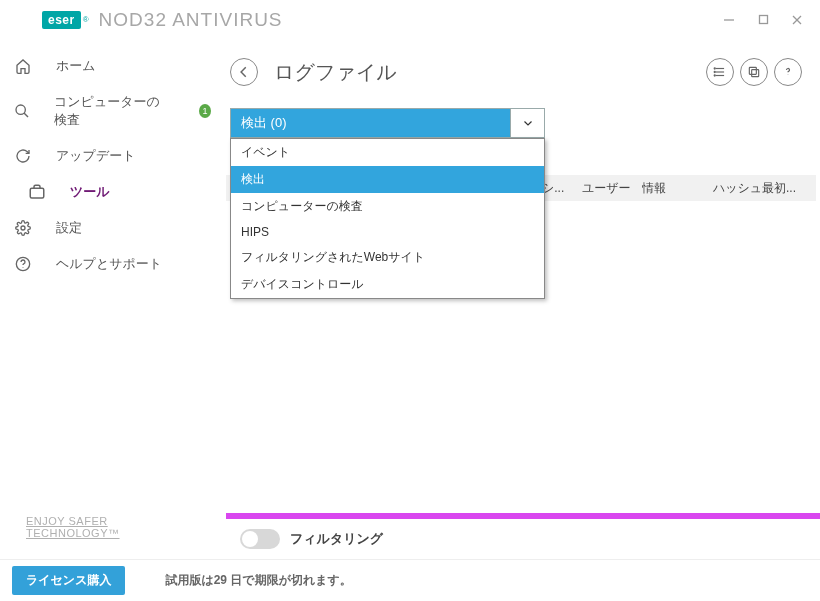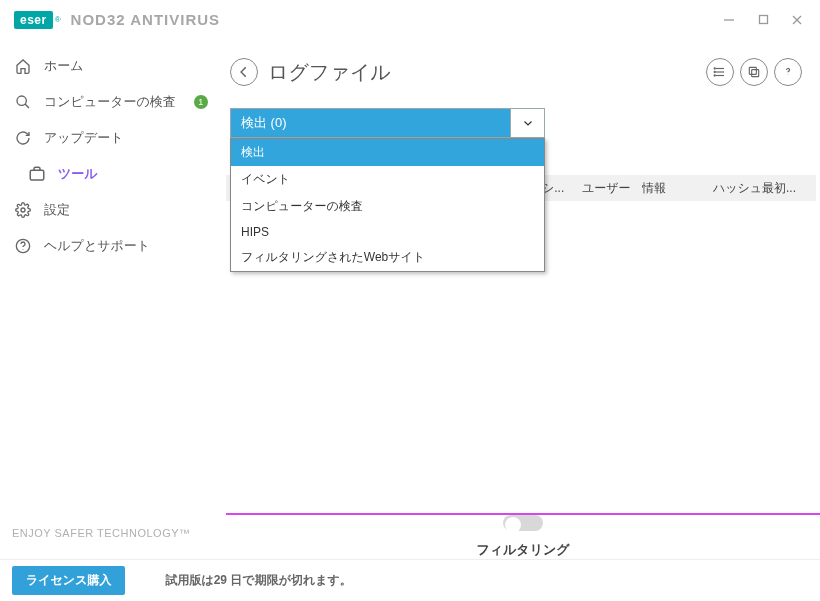--- a/index.html
+++ b/index.html
@@ -23,33 +23,33 @@
   .logo-box {
     background: #00a6a6;
     color: #fff;
     font-weight: bold;
     font-size: 12px;
     padding: 2px 6px;
     border-radius: 2px;
     letter-spacing: .5px;
     display: inline-flex;
     align-items: center;
+    margin-left: 28px;
   }
   .reg {
     font-size: 8px;
     color: #00a6a6;
     vertical-align: super;
     margin-left: 2px;
   }
   .product-name {
     color: #a7a7a7;
-    font-size: 15px;
+    font-size: 19px;
     letter-spacing: 1px;
     margin-left: 10px;
-    font-weight: bold;
   }
   .win-controls {
     margin-left: auto;
     display: flex;
     gap: 0;
   }
   .win-btn {
     width: 34px;
     height: 28px;
     display: flex;
@@ -67,24 +67,24 @@
     padding: 8px 0 0 0;
     display: flex;
     flex-direction: column;
   }
   .sidebar-list { flex: 1; }
   .sidebar-item {
     display: flex;
     align-items: center;
     padding: 9px 14px;
     cursor: pointer;
-    gap: 12px;
+    gap: 24px;
     color: #555;
   }
-  .sidebar-item.active { font-weight: 600; color: #8b5cf6; padding-left: 28px; }
+  .sidebar-item.active { font-weight: 600; color: #701a75; padding-left: 28px; }
   .s-icon {
     width: 18px;
     height: 18px;
     display: inline-flex;
     align-items: center;
     justify-content: center;
     color: #666;
   }
   .badge-dot {
     width: 14px;
@@ -92,36 +92,37 @@
     border-radius: 50%;
     background: #5aa947;
     color: #fff;
     font-size: 9px;
     display: inline-flex;
     align-items: center;
     justify-content: center;
     margin-left: 6px;
   }
   .sidebar-footer {
-    padding: 12px 12px 20px;
+    padding: 12px 26px 20px;
     color: #b0b0b0;
     font-size: 11px;
     letter-spacing: .5px;
+    text-decoration: underline;
   }
   .main {
     flex: 1;
     position: relative;
     border-left: 1px solid transparent;
     padding-right: 4px;
   }
   .page-header {
     display: flex;
     align-items: center;
     padding: 18px 14px 14px 4px;
-    gap: 10px;
+    gap: 16px;
   }
   .back-circle {
     width: 28px;
     height: 28px;
     border: 1.6px solid #888;
     border-radius: 50%;
     display: inline-flex;
     align-items: center;
     justify-content: center;
     cursor: pointer;
@@ -207,23 +208,22 @@
   .th { white-space: nowrap; overflow: hidden; text-overflow: ellipsis; }
   .bottom-row {
     position: absolute;
     bottom: 0;
     left: 0;
     right: 0;
     height: 46px;
     display: flex;
     align-items: center;
     padding: 0 14px;
-    border-top: 2px solid #d946ef;
+    border-top: 6px solid #d946ef;
     gap: 10px;
-    flex-direction: column;
   }
   .toggle {
     width: 40px;
     height: 20px;
     border-radius: 10px;
     background: #d8d8d8;
     position: relative;
     cursor: pointer;
   }
   .toggle::after {
@@ -381,25 +381,26 @@
     <div class="dropdown-wrap">
       <div class="dd-selected">
         <span>検出 (0)</span>
         <div class="dd-caret-box">
           <svg width="12" height="12" viewBox="0 0 24 24" fill="none" stroke="#333" stroke-width="2.4">
               <polyline points="5 9 12 16 19 9"></polyline>
             </svg>
         </div>
       </div>
       <div class="dd-list">
+        <div class="dd-item">イベント</div>
         <div class="dd-item hl">検出</div>
-        <div class="dd-item">イベント</div>
         <div class="dd-item">コンピューターの検査</div>
         <div class="dd-item">HIPS</div>
         <div class="dd-item">フィルタリングされたWebサイト</div>
+        <div class="dd-item">デバイスコントロール</div>
       </div>
     </div>
 
     <div class="table-header">
       <div class="th" style="width:18px">日</div>
       <div style="flex:1"></div>
       <div class="th" style="width:40px">シ...</div>
       <div class="th" style="width:60px">ユーザー</div>
       <div class="th" style="width:50px">情報</div>
       <div class="th" style="width:70px;text-align:right">ハッシュ</div>

